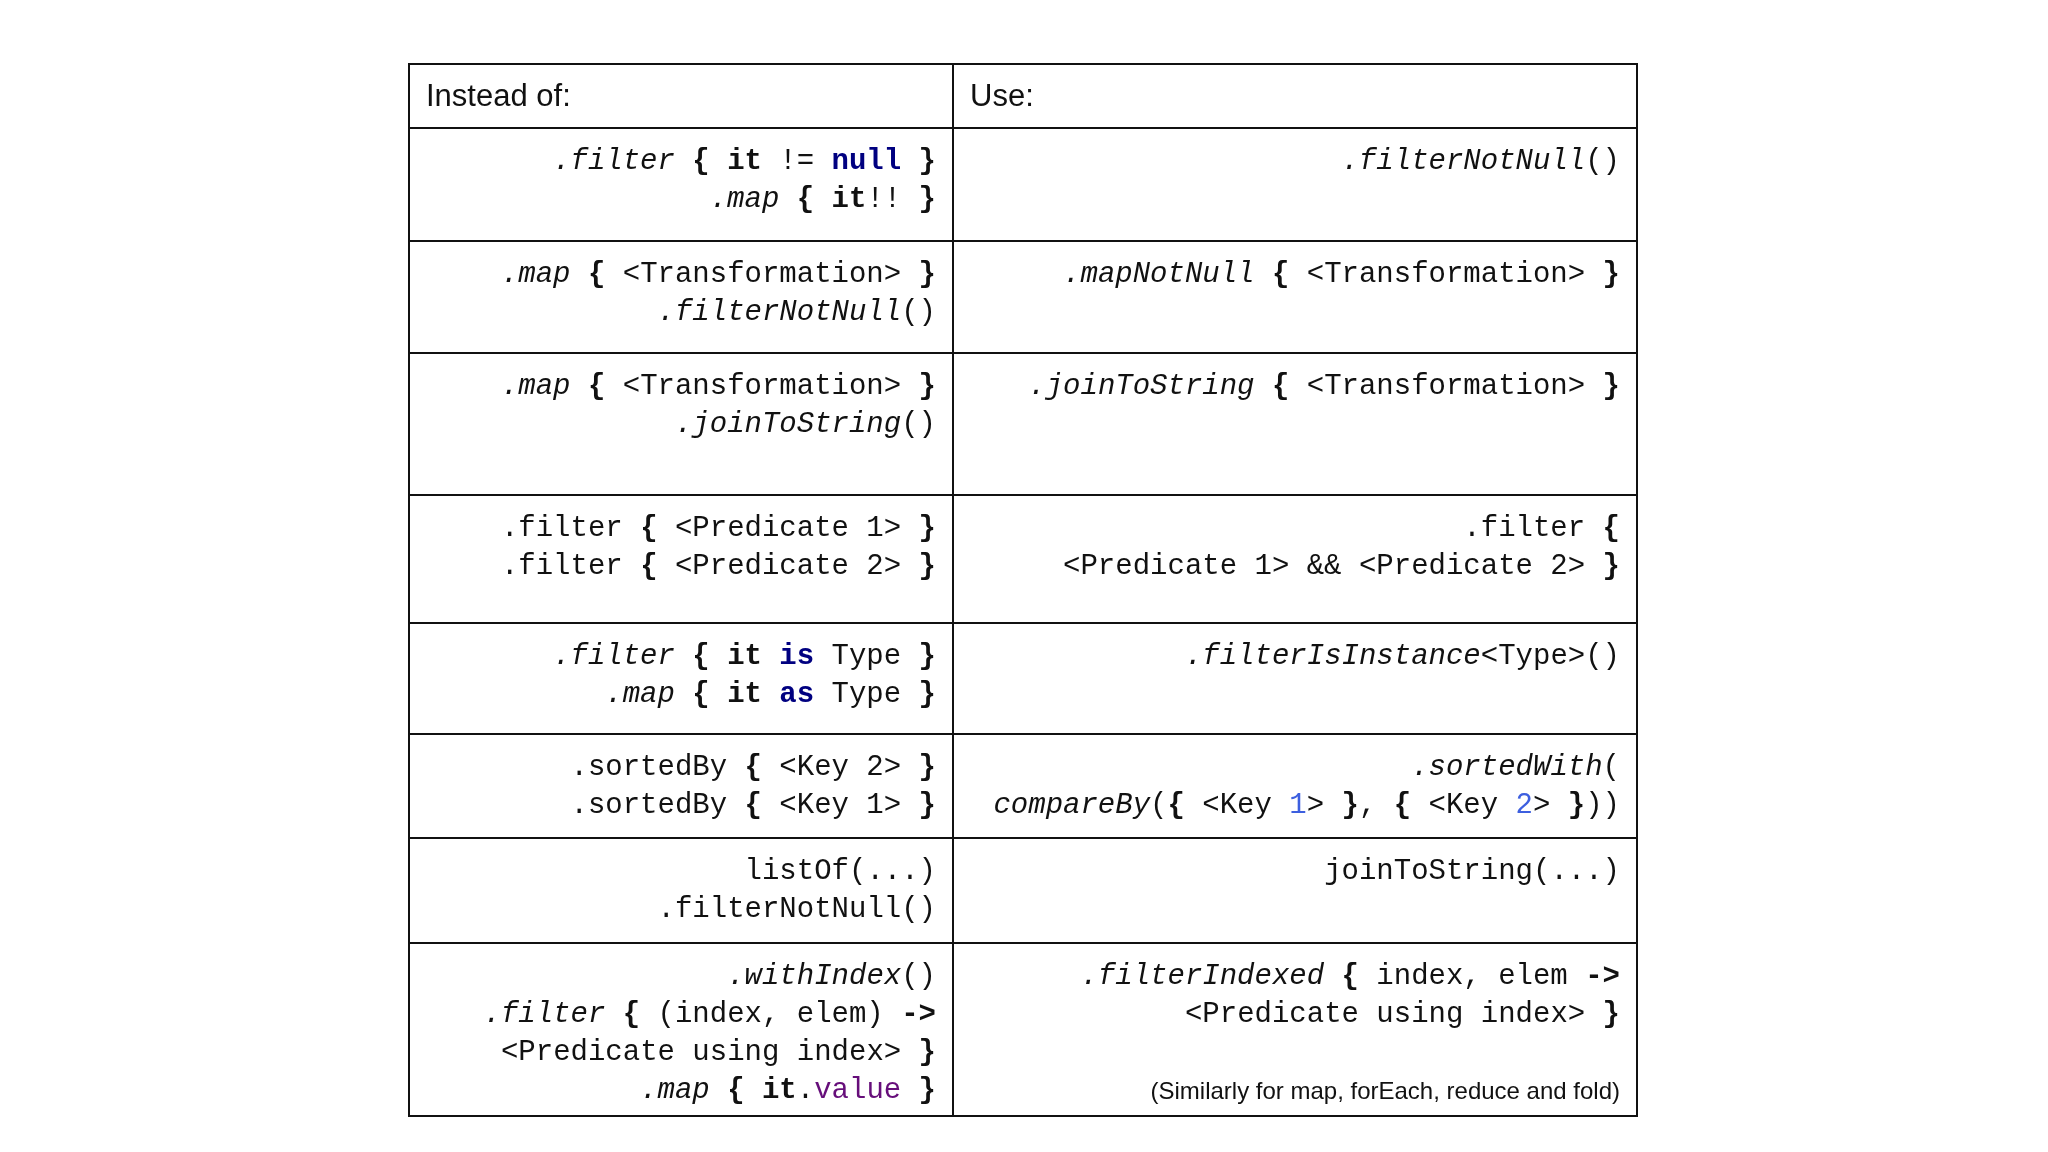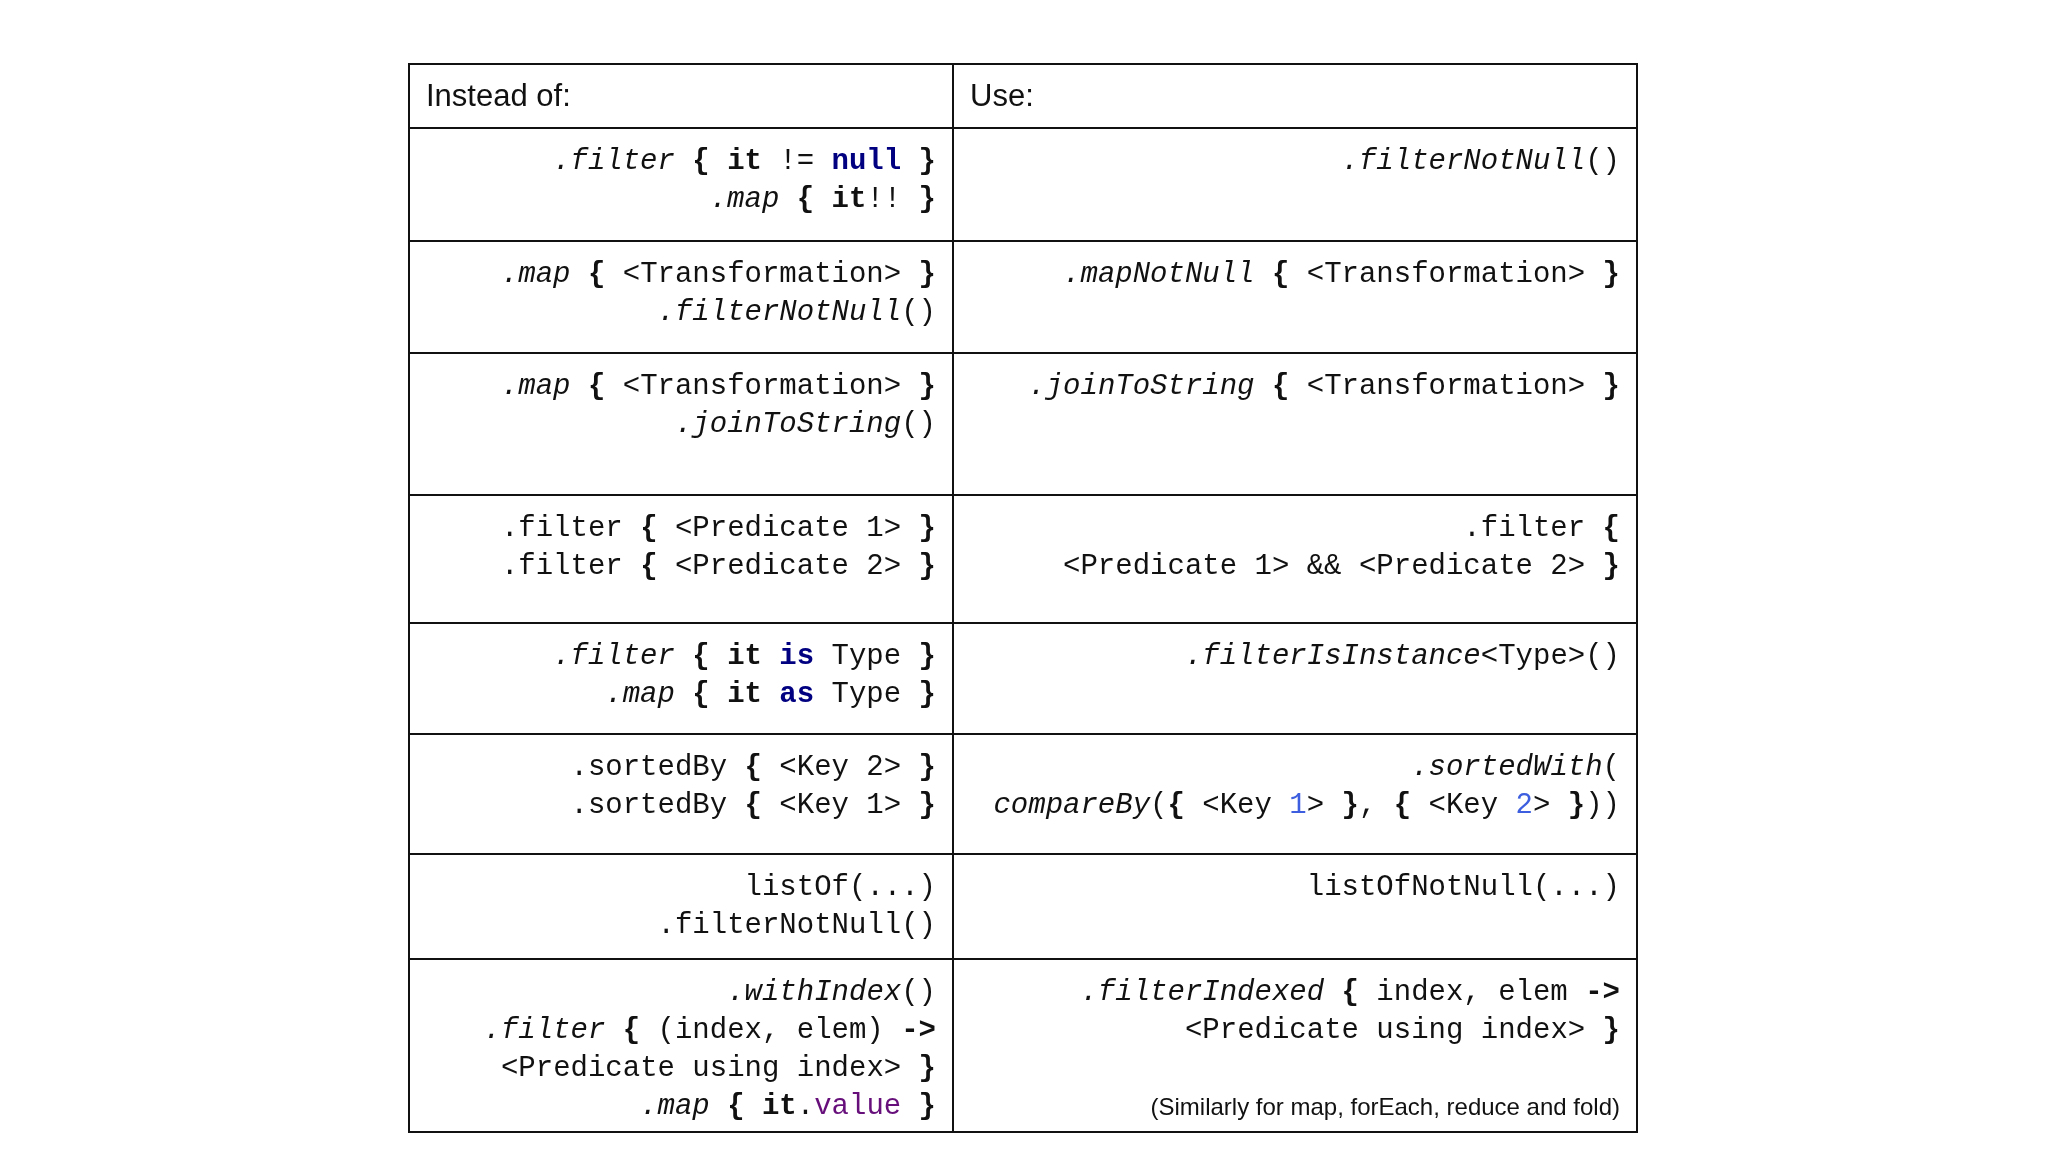--- a/index.html
+++ b/index.html
@@ -54,21 +54,21 @@
   .tk-k { font-weight: 700; color: var(--keyword, #000080); }
   .tk-n { color: var(--number, #3d5fdf); }
   .tk-f { font-weight: 400; color: var(--field, #660e7a); }
   .tk-s { font-family: "Liberation Sans", sans-serif; font-size: 24px; }
   
   #refactor-table tbody tr:nth-child(1) { height: 113px; }
   #refactor-table tbody tr:nth-child(2) { height: 112px; }
   #refactor-table tbody tr:nth-child(3) { height: 142px; }
   #refactor-table tbody tr:nth-child(4) { height: 128px; }
   #refactor-table tbody tr:nth-child(5) { height: 111px; }
-  #refactor-table tbody tr:nth-child(6) { height: 120px; }
+  #refactor-table tbody tr:nth-child(6) { height: 104px; }
   #refactor-table tbody tr:nth-child(7) { height: 105px; padding-left: 40px; }
   #refactor-table tbody tr:nth-child(8) { height: 173px; margin-left: 24px; }
 </style>
 </head>
 <body>
 
 <table id="refactor-table">
   <colgroup>
     <col style="width:544px">
     <col>
@@ -99,20 +99,20 @@
       <tr>
         <td><div class="code-line"><span class="tk-i">.filter</span><span class="tk-r"> </span><span class="tk-b">{</span><span class="tk-r"> </span><span class="tk-b">it</span><span class="tk-r"> </span><span class="tk-k">is</span><span class="tk-r"> </span><span class="tk-r">Type</span><span class="tk-r"> </span><span class="tk-b">}</span></div><div class="code-line"><span class="tk-i">.map</span><span class="tk-r"> </span><span class="tk-b">{</span><span class="tk-r"> </span><span class="tk-b">it</span><span class="tk-r"> </span><span class="tk-k">as</span><span class="tk-r"> </span><span class="tk-r">Type</span><span class="tk-r"> </span><span class="tk-b">}</span></div></td>
         <td><div class="code-line"><span class="tk-i">.filterIsInstance</span><span class="tk-r">&lt;Type&gt;()</span></div></td>
       </tr>
       <tr>
         <td><div class="code-line"><span class="tk-r">.sortedBy</span><span class="tk-r"> </span><span class="tk-b">{</span><span class="tk-r"> </span><span class="tk-r">&lt;Key 2&gt;</span><span class="tk-r"> </span><span class="tk-b">}</span></div><div class="code-line"><span class="tk-r">.sortedBy</span><span class="tk-r"> </span><span class="tk-b">{</span><span class="tk-r"> </span><span class="tk-r">&lt;Key 1&gt;</span><span class="tk-r"> </span><span class="tk-b">}</span></div></td>
         <td><div class="code-line"><span class="tk-i">.sortedWith</span><span class="tk-r">(</span></div><div class="code-line"><span class="tk-i">compareBy</span><span class="tk-r">(</span><span class="tk-b">{</span><span class="tk-r"> </span><span class="tk-r">&lt;Key </span><span class="tk-n">1</span><span class="tk-r">&gt;</span><span class="tk-r"> </span><span class="tk-b">}</span><span class="tk-r">, </span><span class="tk-b">{</span><span class="tk-r"> </span><span class="tk-r">&lt;Key </span><span class="tk-n">2</span><span class="tk-r">&gt;</span><span class="tk-r"> </span><span class="tk-b">}</span><span class="tk-r">))</span></div></td>
       </tr>
       <tr>
         <td><div class="code-line"><span class="tk-r">listOf(...)</span></div><div class="code-line"><span class="tk-r">.filterNotNull()</span></div></td>
-        <td><div class="code-line"><span class="tk-r">listOfNotNull(...)</span></div></td>
+        <td><div class="code-line"><span class="tk-r">joinToString(...)</span></div></td>
       </tr>
       <tr>
         <td><div class="code-line"><span class="tk-i">.withIndex</span><span class="tk-r">()</span></div><div class="code-line"><span class="tk-i">.filter</span><span class="tk-r"> </span><span class="tk-b">{</span><span class="tk-r"> </span><span class="tk-r">(index, elem)</span><span class="tk-r"> </span><span class="tk-b">-&gt;</span></div><div class="code-line"><span class="tk-r">&lt;Predicate using index&gt;</span><span class="tk-r"> </span><span class="tk-b">}</span></div><div class="code-line"><span class="tk-i">.map</span><span class="tk-r"> </span><span class="tk-b">{</span><span class="tk-r"> </span><span class="tk-b">it</span><span class="tk-r">.</span><span class="tk-f">value</span><span class="tk-r"> </span><span class="tk-b">}</span></div></td>
         <td><div class="code-line"><span class="tk-i">.filterIndexed</span><span class="tk-r"> </span><span class="tk-b">{</span><span class="tk-r"> </span><span class="tk-r">index, elem</span><span class="tk-r"> </span><span class="tk-b">-&gt;</span></div><div class="code-line"><span class="tk-r">&lt;Predicate using index&gt;</span><span class="tk-r"> </span><span class="tk-b">}</span></div><div class="code-line">&nbsp;</div><div class="code-line"><span class="tk-s">(Similarly for map, forEach, reduce and fold)</span></div></td>
       </tr>
     </tbody>
 </table>
 
 </body></html>

